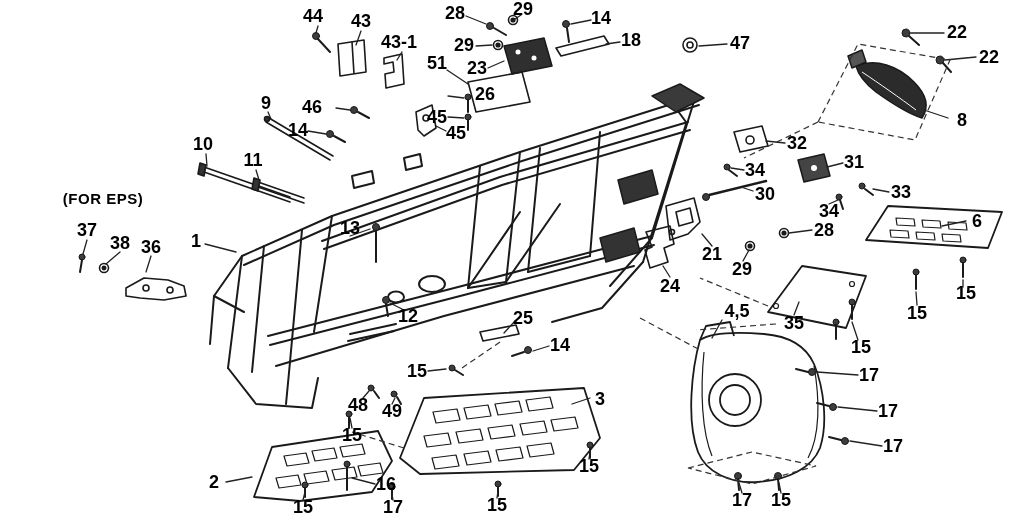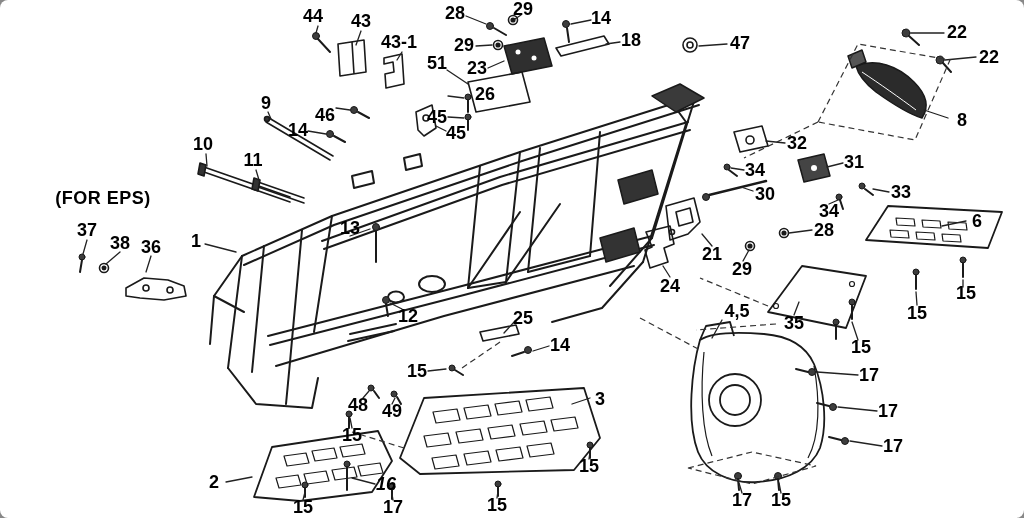--- a/index.html
+++ b/index.html
@@ -1,26 +1,26 @@
 <!DOCTYPE html>
 <html><head>
 <meta charset="utf-8">
 <style>
   html,body{margin:0;padding:0;background:#888;}
   .stage{
     position:relative;width:1024px;height:518px;background:#ffffff;
-    overflow:hidden;font-family:"Liberation Sans",sans-serif;border-radius:8px;
+    overflow:hidden;font-family:"Liberation Sans",sans-serif;
   }
   .stage svg{position:absolute;left:0;top:0;width:1024px;height:518px;}
   .callout{
     position:absolute;transform:translate(-50%,-50%);
     font-weight:700;font-size:18px;line-height:1;color:#000;
     white-space:nowrap;user-select:none;
   }
-  .callout.note{font-size:18px;letter-spacing:.5px;}
+  .callout.note{font-size:15px;letter-spacing:.5px;}
 </style>
 </head>
 <body>
 
 <div class="stage">
 
   <svg viewBox="0 0 1024 518" aria-hidden="true">
 
     <g stroke="#1a1a1a" stroke-width="2" fill="none" stroke-linecap="round" stroke-linejoin="round">
 
@@ -271,21 +271,21 @@
       <div class="callout" style="left: 601px; top: 18px;">14</div>
       <div class="callout" style="left: 631px; top: 40px;">18</div>
       <div class="callout" style="left: 740px; top: 43px;">47</div>
       <div class="callout" style="left: 957px; top: 32px;">22</div>
       <div class="callout" style="left: 989px; top: 57px;">22</div>
       <div class="callout" style="left: 437px; top: 63px;">51</div>
       <div class="callout" style="left: 477px; top: 68px;">23</div>
       <div class="callout" style="left: 437px; top: 94px; margin-left: 48px;">26</div>
       <div class="callout" style="left: 437px; top: 117px;">45</div>
       <div class="callout" style="left: 456px; top: 133px;">45</div>
-      <div class="callout" style="left: 325px; top: 107px; margin-top: 8px;">46</div>
+      <div class="callout" style="left: 312px; top: 107px;">46</div>
       <div class="callout" style="left: 266px; top: 103px;">9</div>
       <div class="callout" style="left: 298px; top: 130px;">14</div>
       <div class="callout" style="left: 962px; top: 120px;">8</div>
       <div class="callout" style="left: 203px; top: 144px;">10</div>
       <div class="callout" style="left: 253px; top: 160px;">11</div>
       <div class="callout" style="left: 797px; top: 143px;">32</div>
       <div class="callout" style="left: 854px; top: 162px;">31</div>
       <div class="callout" style="left: 755px; top: 170px;">34</div>
       <div class="callout" style="left: 765px; top: 194px;">30</div>
       <div class="callout" style="left: 901px; top: 192px;">33</div>
@@ -312,21 +312,21 @@
       <div class="callout" style="left: 417px; top: 371px;">15</div>
       <div class="callout" style="left: 869px; top: 375px;">17</div>
       <div class="callout" style="left: 600px; top: 399px;">3</div>
       <div class="callout" style="left: 358px; top: 405px;">48</div>
       <div class="callout" style="left: 392px; top: 411px;">49</div>
       <div class="callout" style="left: 888px; top: 411px;">17</div>
       <div class="callout" style="left: 352px; top: 435px;">15</div>
       <div class="callout" style="left: 893px; top: 446px;">17</div>
       <div class="callout" style="left: 589px; top: 466px;">15</div>
       <div class="callout" style="left: 214px; top: 482px;">2</div>
-      <div class="callout" style="left: 386px; top: 484px; font-style: italic;">16</div>
+      <div class="callout" style="left: 386px; top: 484px;">16</div>
       <div class="callout" style="left: 303px; top: 507px;">15</div>
       <div class="callout" style="left: 393px; top: 507px;">17</div>
       <div class="callout" style="left: 497px; top: 505px;">15</div>
       <div class="callout" style="left: 742px; top: 500px;">17</div>
       <div class="callout" style="left: 781px; top: 500px;">15</div>
     </div>
 
 </div>
 
 </body></html>

